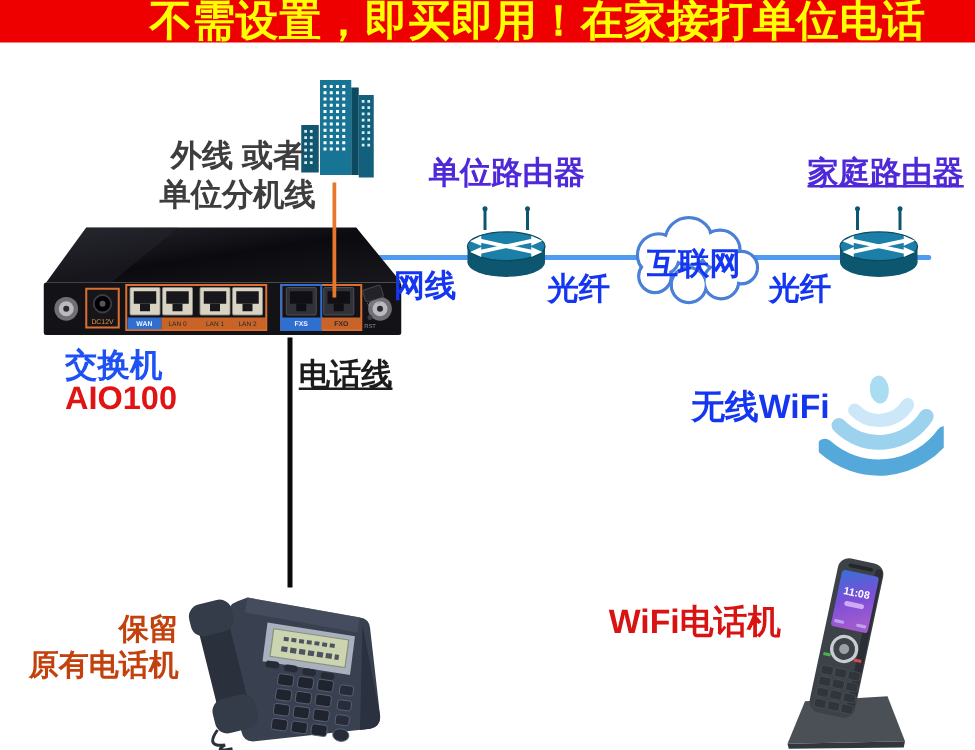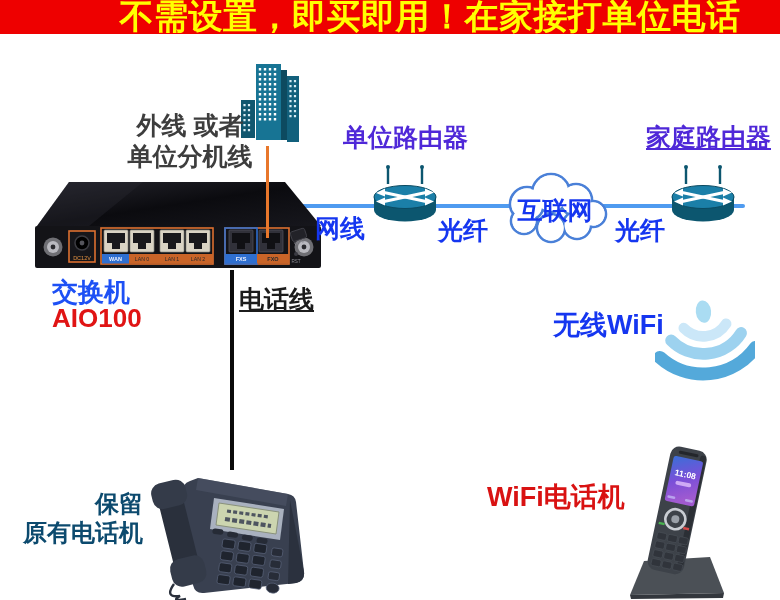--- a/index.html
+++ b/index.html
@@ -250,21 +250,21 @@
 
   <g transform="rotate(-14 40 80)">
     <rect x="27" y="30" width="25" height="98" rx="12" fill="#2a303c"></rect>
     <rect x="22" y="24" width="35" height="26" rx="10" fill="#343b49"></rect>
     <rect x="22" y="102" width="35" height="28" rx="10" fill="#343b49"></rect>
   </g>
 
   <path d="M34 128 Q24 142 40 140 Q30 146 46 143" stroke="#2a303c" stroke-width="2.4" fill="none"></path>
 </svg>
 
-<div class="lbl lbl-dark keep-label" style="left:13px; top:489px; width:130px; font-size:24px; color:#0c4a6e;">
+<div class="lbl lbl-dark keep-label" style="left:13px; top:489px; width:130px; font-size:24px; color:#c2410c;">
   <div>保留</div>
   <div>原有电话机</div>
 </div>
 
 <div class="lbl lbl-red" style="left:487px; top:479px; font-size:27px; color:#d91212;">WiFi电话机</div>
 <svg class="icon-abs" style="left:622px; top:443px;" width="112" height="157" viewBox="0 0 112 157">
   <defs>
     <linearGradient id="scrGrad" x1="0" y1="0" x2="0.3" y2="1">
       <stop offset="0" stop-color="#3a6fd8"></stop>
       <stop offset="0.55" stop-color="#7a4fd8"></stop>

